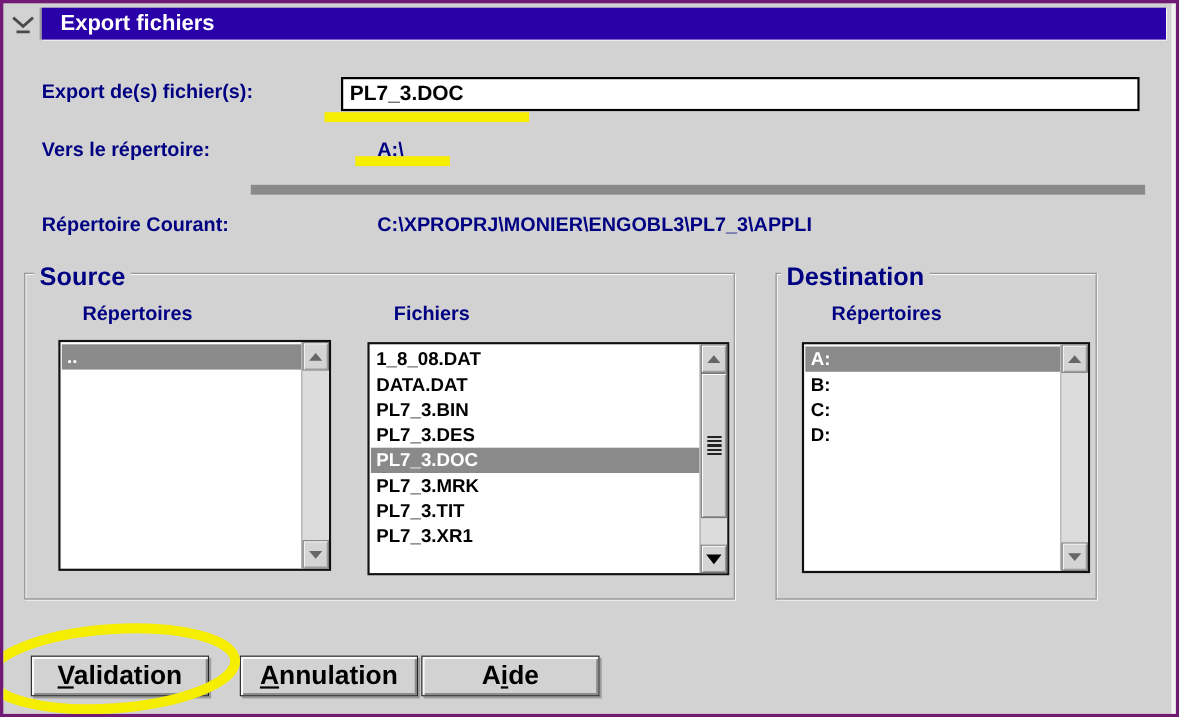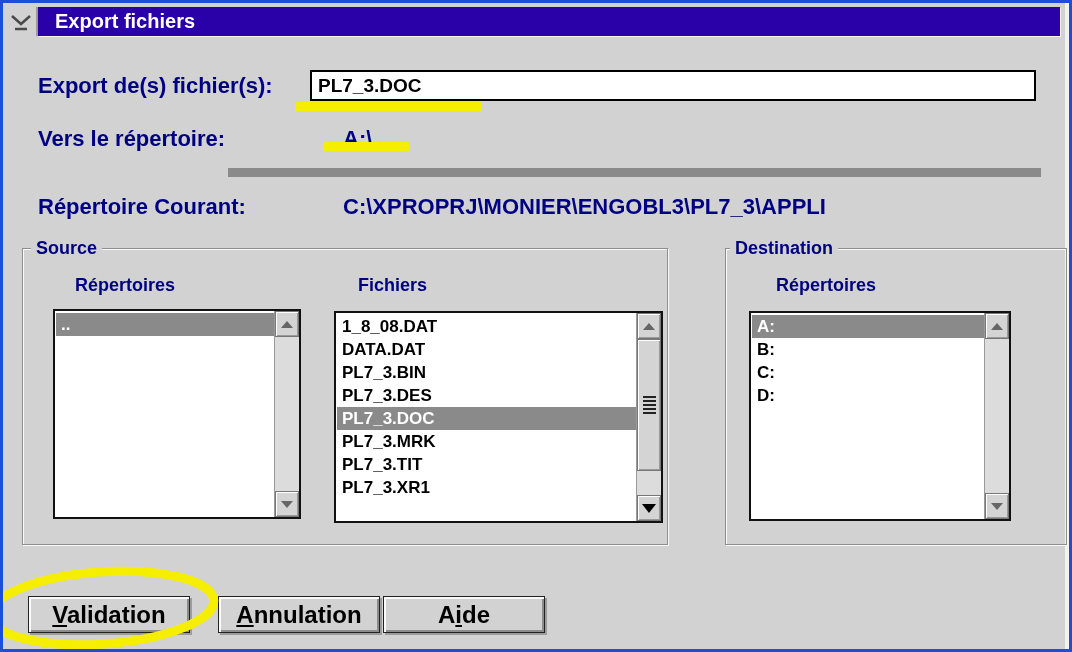--- a/index.html
+++ b/index.html
@@ -4,40 +4,40 @@
 <style>
   * { box-sizing: border-box; margin: 0; padding: 0; }
   body {
     font-family: "Liberation Sans", "DejaVu Sans", sans-serif;
     background: #fff;
   }
   .window {
     position: relative;
     width: 1072px; height: 652px;
     background: var(--face, #d2d2d2);
-    border: 3px solid #1d4ed8;
+    border: 3px solid #701a75;
     box-shadow: inset -4px 0 0 #f2f2f2;
     overflow: hidden;
   }
   
   .sysbtn {
     position: absolute; left: 3px; top: 4px; width: 32px; height: 29px;
     background: var(--face, #d2d2d2);
     border-right: 2px solid #9a9a9a;
     display: flex; align-items: center; justify-content: center;
   }
   .titlebar {
     position: absolute; left: 35px; top: 4px; width: 1022px; height: 29px;
     background: var(--titlebar, #2a00a8);
     color: #fff; font-weight: bold; font-size: 20px;
     line-height: 29px; padding-left: 17px;
     box-shadow: 1px 1px 0 #f5f5f5;
   }
   
-  .nav { position: absolute; color: var(--label, #000082); font-weight: bold; font-size: 22px; white-space: pre; }
+  .nav { position: absolute; color: var(--label, #000082); font-weight: bold; font-size: 18px; white-space: pre; }
   .lbl-export { left: 35px; top: 70px; }
   .lbl-vers   { left: 35px; top: 123px; }
   .val-vers   { left: 340px; top: 123px; }
   .lbl-cur    { left: 35px; top: 191px; }
   .val-cur    { left: 340px; top: 191px; text-align: center; }
   .export-input {
     position: absolute; left: 307px; top: 67px; width: 726px; height: 31px;
     background: #fff; border: 2px solid #000;
     font-family: "Liberation Sans", sans-serif;
     font-weight: bold; font-size: 19px; color: #000;
@@ -52,24 +52,24 @@
   .hl1 { left: 292px; top: 99px;  width: 186px; }
   .hl2 { left: 320px; top: 139px; width: 86px; }
   .annot-svg { position: absolute; left: 0; top: 0; width: 1072px; height: 652px; z-index: 6; pointer-events: none; }
   
   .group {
     position: absolute;
     border: 1px solid #8e8e8e;
     box-shadow: inset 1px 1px 0 #fafafa, 1px 1px 0 #fafafa;
   }
   .group-src  { left: 19px;  top: 245px; width: 646px; height: 297px; }
-  .group-dst  { left: 702px; top: 245px; width: 342px; height: 297px; margin-left: 20px; }
+  .group-dst  { left: 702px; top: 245px; width: 292px; height: 297px; }
   .legend {
     position: absolute; top: -11px; background: var(--face, #d2d2d2);
-    padding: 0 5px; color: var(--label, #000082); font-weight: bold; font-size: 18px;
+    padding: 0 5px; color: var(--label, #000082); font-weight: bold; font-size: 23px;
   }
   .legend-src { left: 8px; }
   .legend-dst { left: 4px; }
   .sublabel {
     position: absolute; color: var(--label, #000082); font-weight: bold; font-size: 18px; top: 26px;
   }
   
   .listbox {
     position: absolute; background: #fff; border: 2px solid #111;
   }

